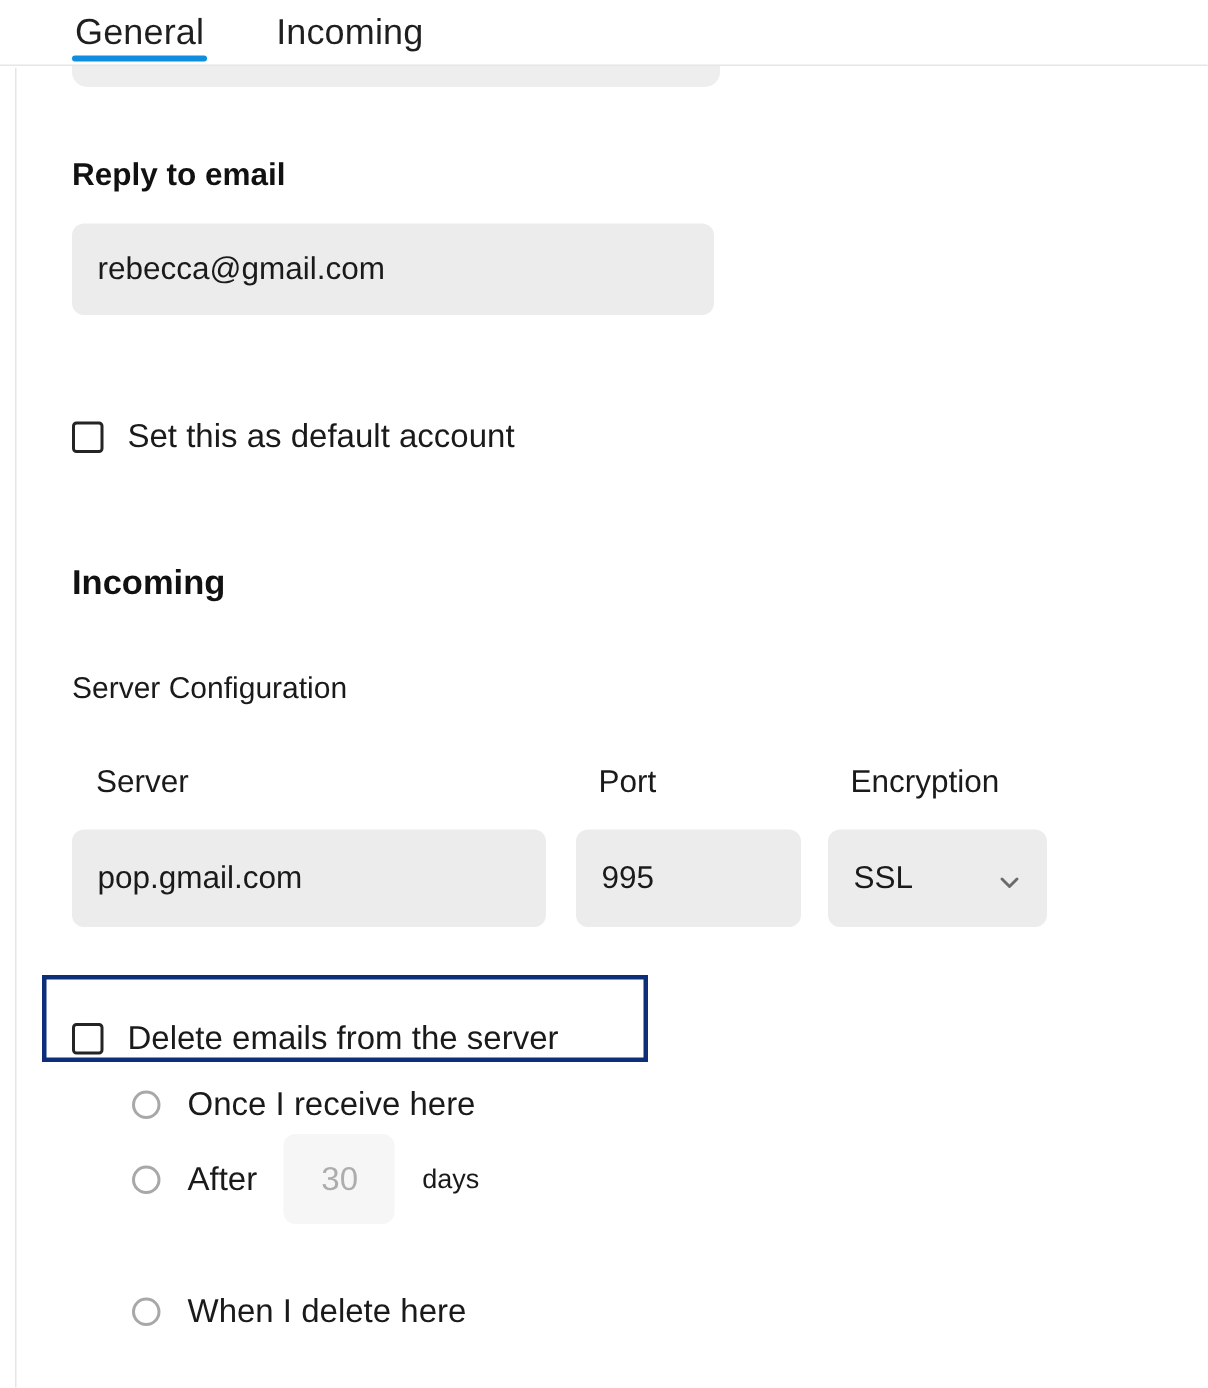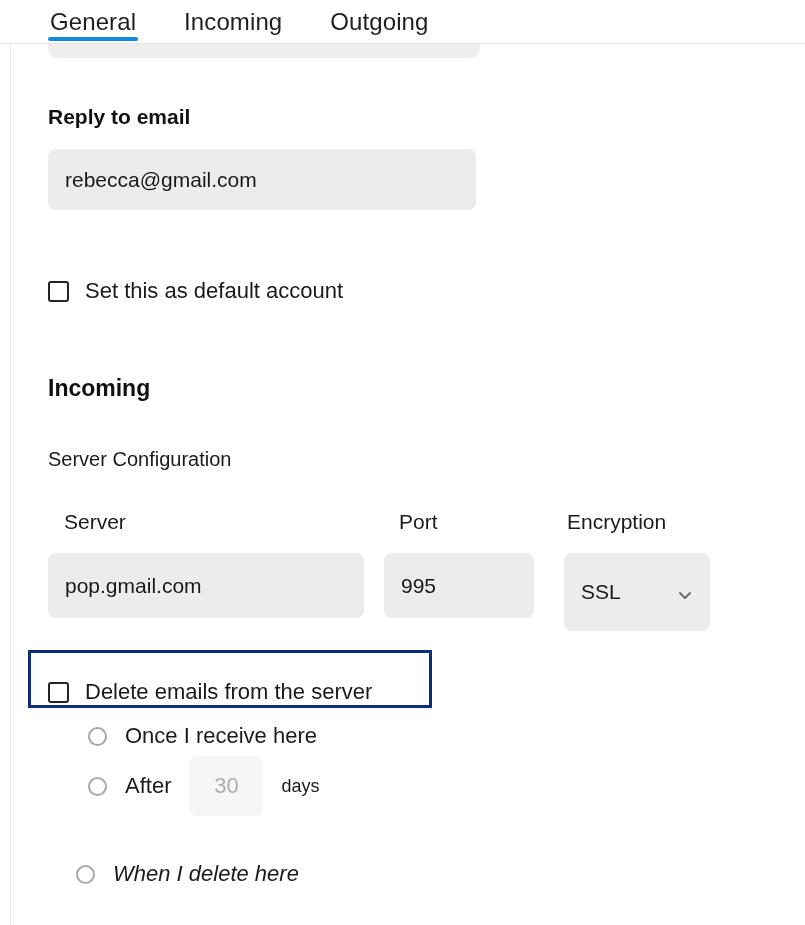--- a/index.html
+++ b/index.html
@@ -226,24 +226,20 @@
     <div class="tabbar-underline"></div>
     <div class="tablist">
       <div class="tab active">
         <span>General</span>
         <span class="tab-indicator"></span>
       </div>
       <div class="tab">
         <span>Incoming</span>
         <span class="tab-indicator"></span>
       </div>
-      <div class="tab">
-        <span>Outgoing</span>
-        <span class="tab-indicator"></span>
-      </div>
     </div>
   </div>
 
   <div class="content">
 
     <div class="section-label" style="left:48px; top:60px;">Reply to email</div>
 
     <div class="textfield" style="left:48px; top:104px; width:428px; height:61px;">
       <span>rebecca@gmail.com</span>
     </div>
@@ -262,21 +258,21 @@
     <div class="field-label" style="left:567px; top:465px;">Encryption</div>
 
     <div class="textfield" style="left:48px; top:508px; width:316px; height:65px;">
       <span>pop.gmail.com</span>
     </div>
 
     <div class="textfield" style="left:384px; top:508px; width:150px; height:65px;">
       <span>995</span>
     </div>
 
-    <div class="selectfield" style="left:552px; top:508px; width:146px; height:78px;margin-left:12px;">
+    <div class="selectfield" style="left:552px; top:508px; width:146px; height:65px;">
       <span>SSL</span>
       <span class="chev">
         <svg viewBox="0 0 16 16" width="16" height="16" aria-hidden="true">
           <path d="M3 6 L8 11 L13 6" fill="none" stroke="#6b6b6b" stroke-width="1.9" stroke-linecap="round" stroke-linejoin="round"></path>
         </svg>
       </span>
     </div>
 
     <div class="focus-box" style="left:28px; top:605px; width:404px; height:58px;"></div>
 
@@ -292,19 +288,19 @@
 
     <div class="radio-row" style="left:88px; top:711px;">
       <span class="rbtn"></span>
       <span class="rb-label">After</span>
       <span class="inline-num">
         <span>30</span>
       </span>
       <span class="after-suffix">days</span>
     </div>
 
-    <div class="radio-row" style="left:76px; top:816px;font-style:italic;">
+    <div class="radio-row" style="left:88px; top:816px;">
       <span class="rbtn"></span>
       <span class="rb-label">When I delete here</span>
     </div>
 
   </div>
 </div>
 
 </body></html>

